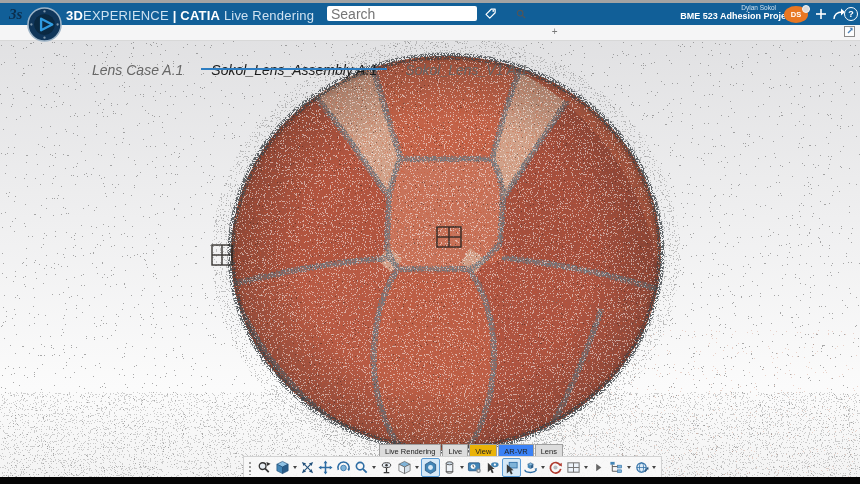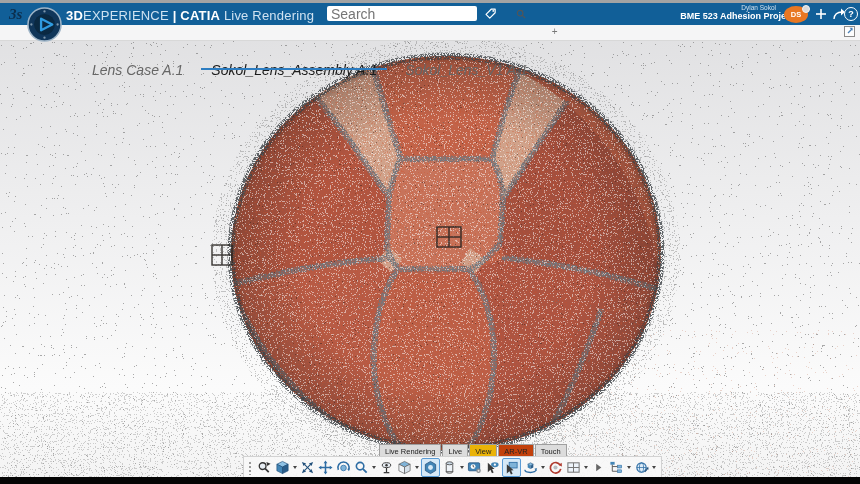--- a/index.html
+++ b/index.html
@@ -46,21 +46,21 @@
   .doctab.active{color:#1b1b1b;font-weight:normal;}
   .doctab.active::after{content:"";position:absolute;left:4px;right:4px;bottom:0;height:2px;background:#2d7dc1;}
   .addtab{padding:0 10px;display:flex;align-items:center;font-size:10px;color:#777;cursor:pointer;}
   #expandbtn{position:absolute;right:4px;top:25px;width:13px;height:13px;z-index:19;}
 
   
   #cmdtabs{position:absolute;left:379px;top:444px;z-index:30;display:flex;}
   .cmdtab{border:1px solid #9f9f9f;border-bottom:none;background:#dcdcdc;color:#222;
           font-size:7.5px;padding:2px 5px 1px;margin-right:1px;cursor:pointer;white-space:nowrap;}
   .cmdtab.active{background:#eab308;}
-  .cmdtab.shade{background:#c2410c;}
+  .cmdtab.shade{background:#3b82f6;}
 
   
   #toolbar{position:absolute;left:243px;top:456px;height:21px;z-index:30;display:flex;
            align-items:center;gap:1px;background:rgba(247,247,247,.93);
            border:1px solid #d2d2d2;padding:0 4px;}
   .ticon{width:17px;height:17px;display:flex;align-items:center;justify-content:center;cursor:pointer;}
   .ticon svg{width:15px;height:15px;}
   .tsel{border:1px solid #5a9bd5;background:#d6e9f7;border-radius:2px;padding:0;}
   .caret{width:6px;height:17px;display:flex;align-items:center;justify-content:center;cursor:pointer;}
   .caret::after{content:"";border-left:2.6px solid transparent;border-right:2.6px solid transparent;
@@ -271,21 +271,21 @@
     <rect x="1.5" y="1.5" width="10" height="10" fill="#fdfdfd" stroke="#8a8a8a" stroke-width="1"></rect>
     <line x1="5" y1="8" x2="9" y2="4" stroke="#4a7fb5" stroke-width="1.2"></line>
     <polygon points="9.5,2.8 9.5,5.8 6.5,2.8" fill="#4a7fb5"></polygon>
   </svg>
 
   <div id="cmdtabs">
     <div class="cmdtab">Live Rendering</div>
     <div class="cmdtab">Live</div>
     <div class="cmdtab active">View</div>
     <div class="cmdtab shade">AR-VR</div>
-    <div class="cmdtab">Touch</div>
+    <div class="cmdtab">Lens</div>
   </div>
 
   <div id="toolbar">
     <span class="handle"></span>
 
     <span class="ticon">
         <svg viewBox="0 0 16 16">
       <circle cx="6" cy="6.5" r="3.6" fill="#e8eef4" stroke="#333" stroke-width="1.4"></circle>
       <line x1="8.8" y1="9.3" x2="12.5" y2="13" stroke="#333" stroke-width="1.8"></line>
       <polygon points="10,2 14.5,4 11,6.5" fill="#333"></polygon>

